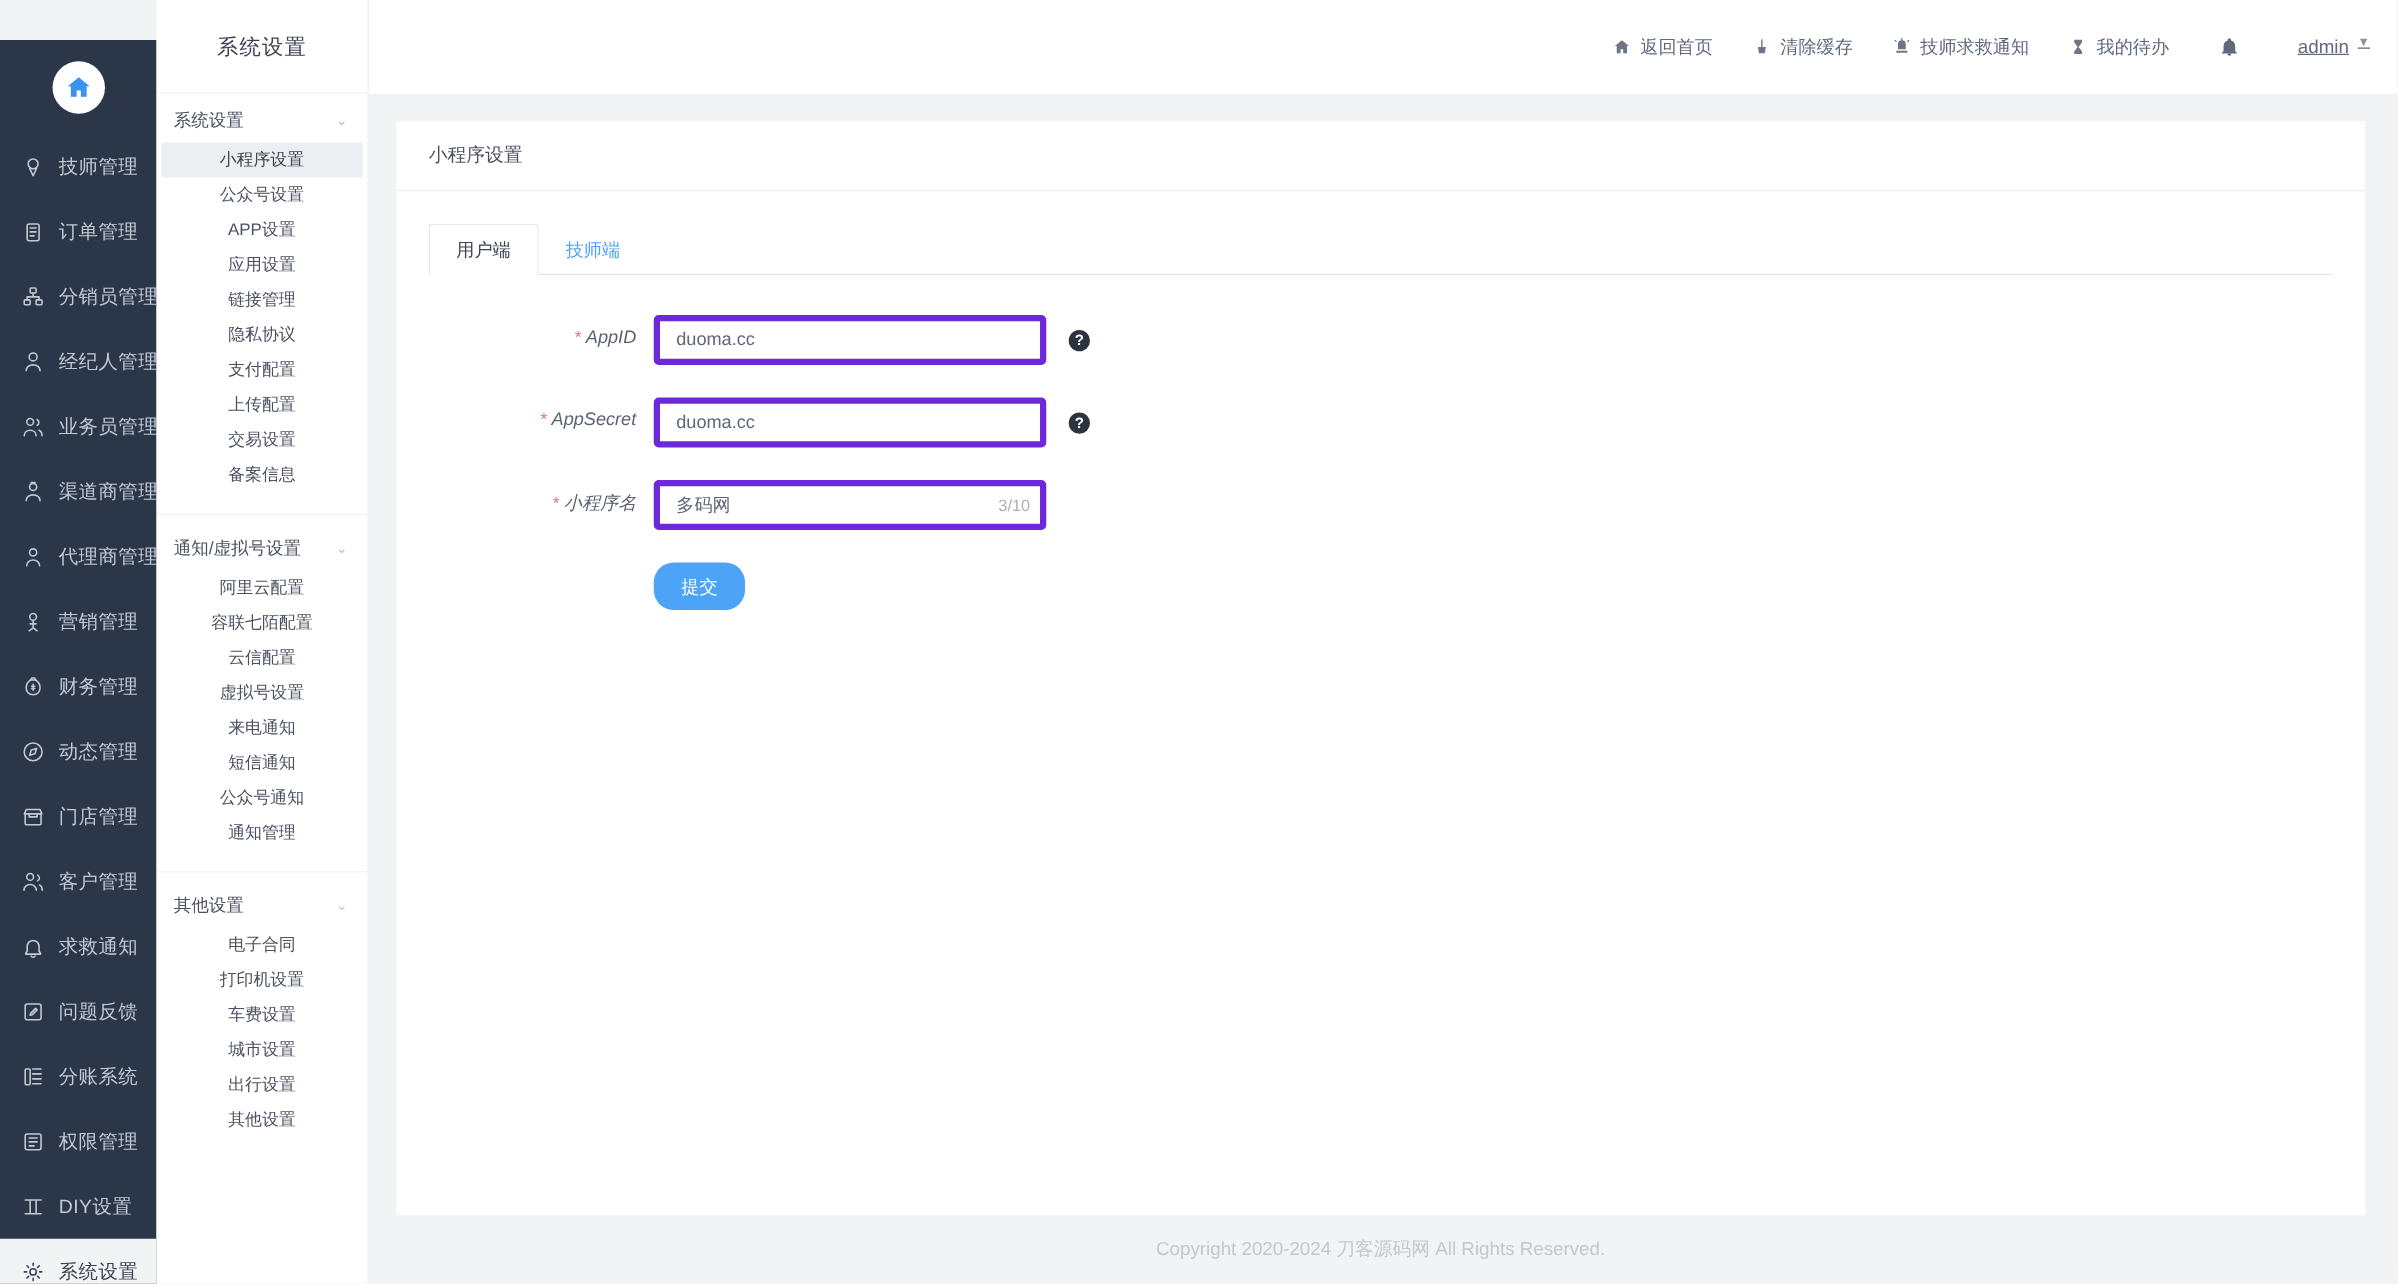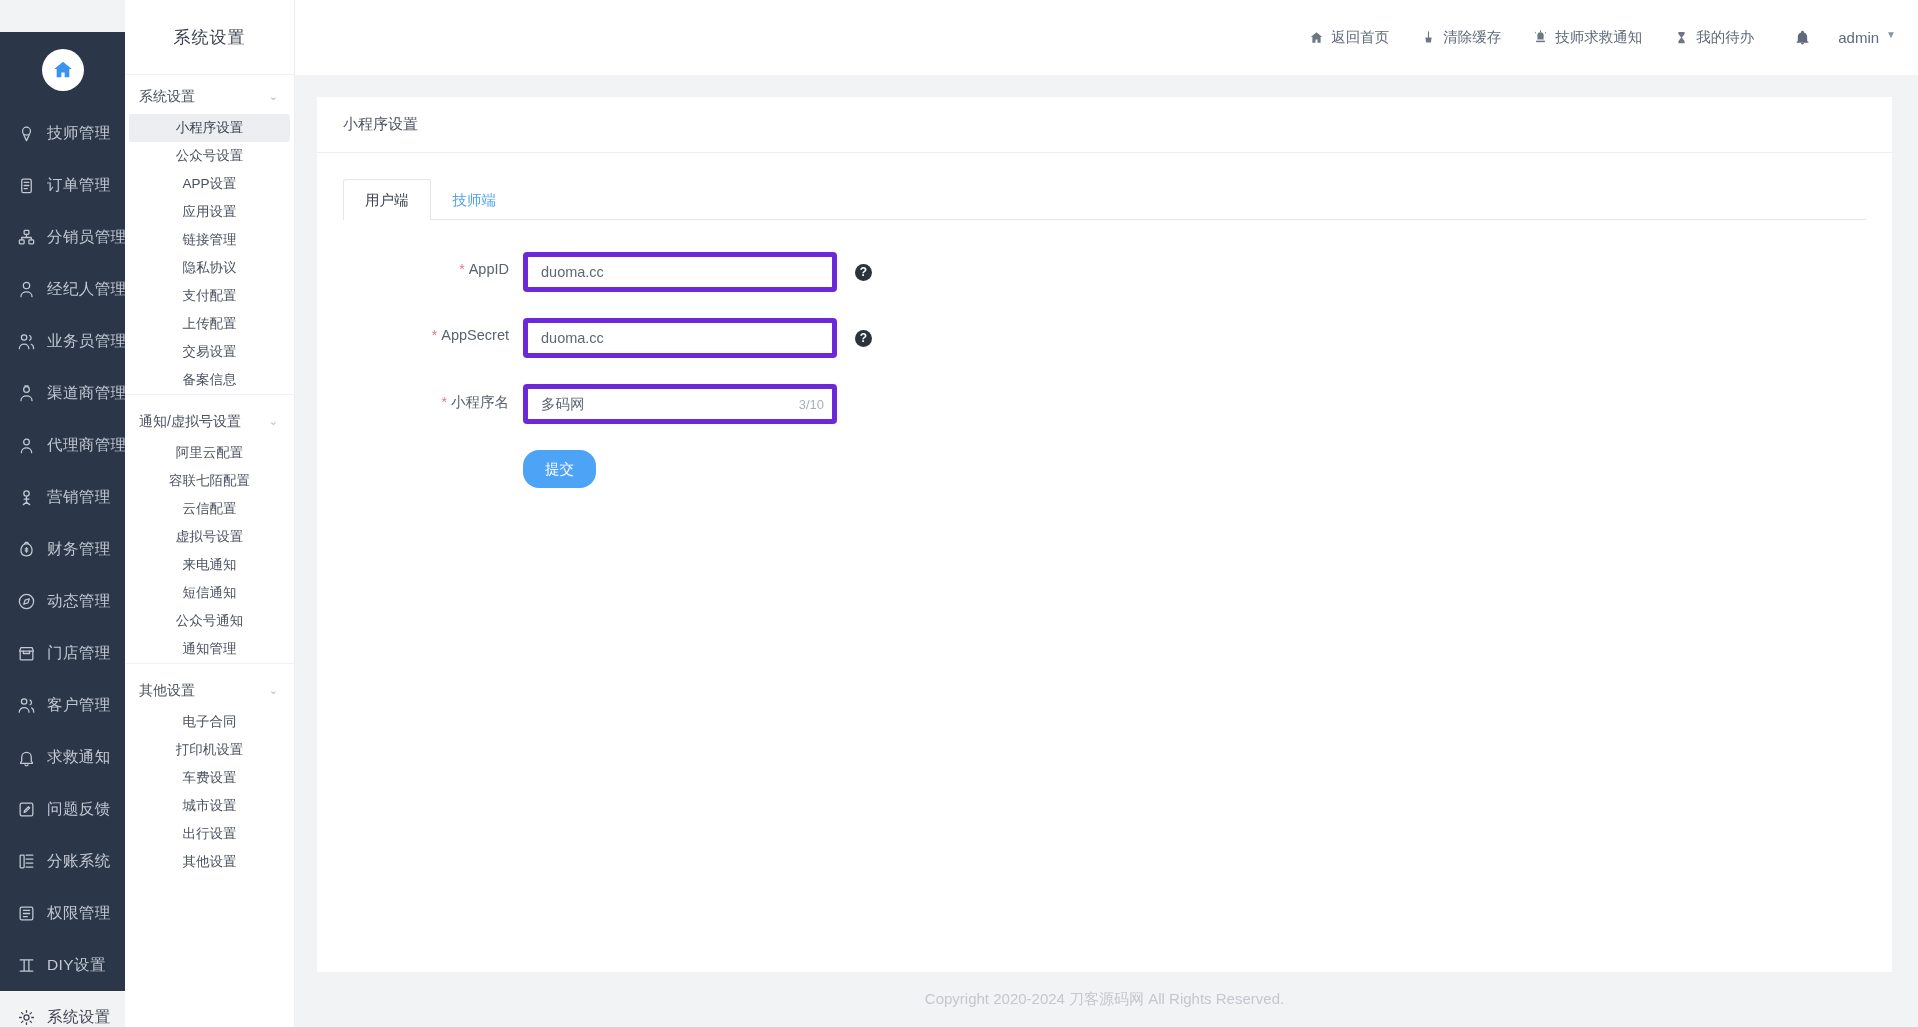--- a/index.html
+++ b/index.html
@@ -35,21 +35,21 @@
   .nav-sub {
     width:170px; min-width:170px; height:1027px; background:#ffffff;
     border-right:1px solid #eceef1; position:relative; z-index:4;
     display:flex; flex-direction:column;
   }
   .sub-title {
     height:75px; display:flex; align-items:center; justify-content:center;
     font-size:17px; color:#3c4252; border-bottom:1px solid #f0f1f4; letter-spacing:1px;
   }
   .sub-group { padding-top:5px; }
-  .sub-group + .sub-group { border-top:1px solid #f0f1f4; margin-top:0; padding-top:10px; }
+  .sub-group + .sub-group { border-top:1px solid #f0f1f4; margin-top:17px; padding-top:10px; }
   .group-head {
     display:flex; align-items:center; justify-content:space-between;
     padding:8px 16px 8px 14px; font-size:14px; color:#4a5160; cursor:pointer;
   }
   .group-head .chev { color:#b6bcc7; font-size:11px; transform:translateY(-1px); }
   .sub-link {
     display:block; text-align:center; font-size:13.5px; color:#4a5160;
     padding:5px 6px; margin:0 4px; cursor:pointer; white-space:nowrap;
   }
   .sub-link.active { background:#eceef1; color:#3c4252; border-radius:2px; }
@@ -60,22 +60,22 @@
   .topbar {
     height:75px; background:#ffffff; display:flex; align-items:center;
     justify-content:flex-end; padding-right:22px; flex:0 0 auto;
   }
   .top-link {
     display:flex; align-items:center; gap:7px; margin-left:32px;
     color:#606a7b; font-size:14.5px; cursor:pointer; white-space:nowrap;
   }
   .bell { margin-left:40px; color:#606a7b; cursor:pointer; display:flex; align-items:center; }
   .user-menu {
-    margin-left:27px; display:flex; align-items:flex-start; gap:7px;
-    color:#606a7b; font-size:15px; cursor:pointer;
+    margin-left:46px; display:flex; align-items:flex-start; gap:7px;
+    color:#606a7b; font-size:15px; cursor:pointer;text-decoration:underline;
   }
   .caret { font-size:10px; color:#8d95a3; }
 
   
   .content-area { flex:1; padding:22px 26px 0 22px; overflow:hidden; display:flex; flex-direction:column; min-height:0; }
   .panel { background:#ffffff; flex:1; display:flex; flex-direction:column; min-height:0; }
   .panel-head {
     height:56px; display:flex; align-items:center; padding-left:26px;
     font-size:15px; color:#4a5160; border-bottom:1px solid #edeff2;
   }
@@ -92,21 +92,21 @@
   .tab.selected {
     background:#ffffff; border-color:#e3e6eb; color:#3c4252;
     border-top-left-radius:3px; border-top-right-radius:3px;
   }
   .tab.active-link { color:#51a3f0; }
 
   .form { padding-top:32px; }
   .form-row { display:flex; align-items:flex-start; margin-bottom:26px; }
   .form-label {
     width:180px; text-align:right; padding-right:14px; padding-top:9px;
-    font-size:14.5px; color:#5a6271; white-space:nowrap;
+    font-size:14.5px; color:#5a6271; white-space:nowrap;font-style:italic;
   }
   .req { color:#e8738c; margin-right:4px; font-size:14px; }
   .field-wrap { display:flex; align-items:center; }
   .tf {
     width:314px; height:40px; border:5px solid #6d28d9; border-radius:4px;
     background:#fff; padding:0 13px; font-size:14.5px; color:#5f6776;
     font-family:"Liberation Sans","DejaVu Sans",sans-serif; outline:none;
     display:flex; align-items:center;
   }
   .tf-counter { position:relative; }

